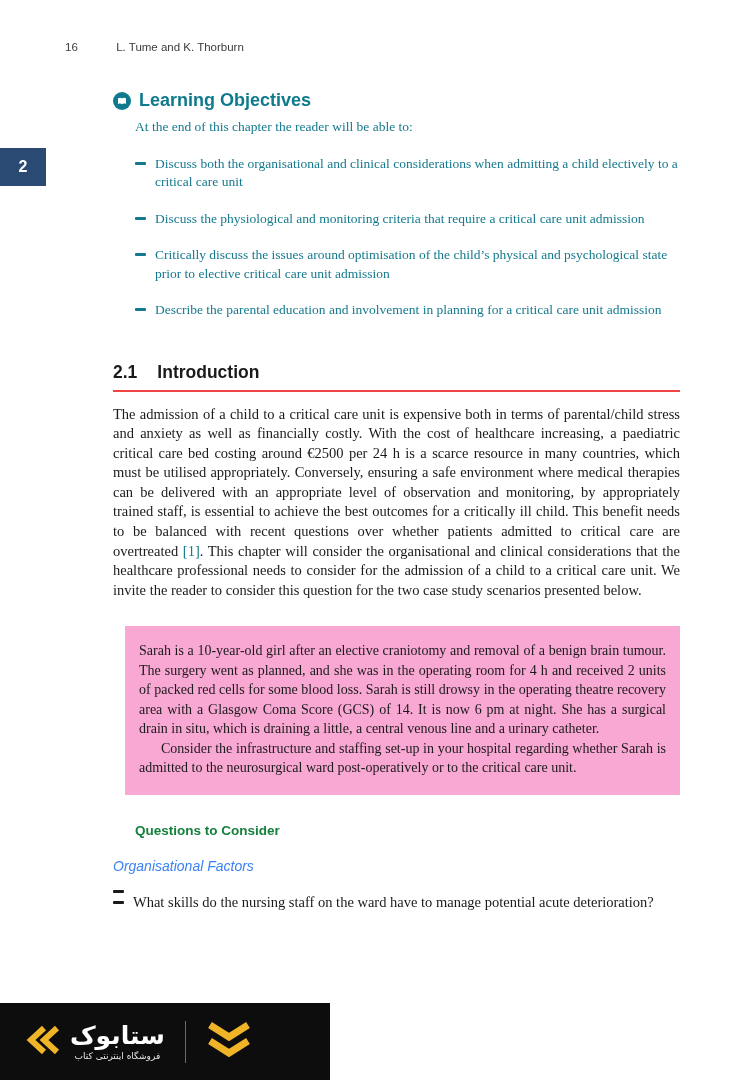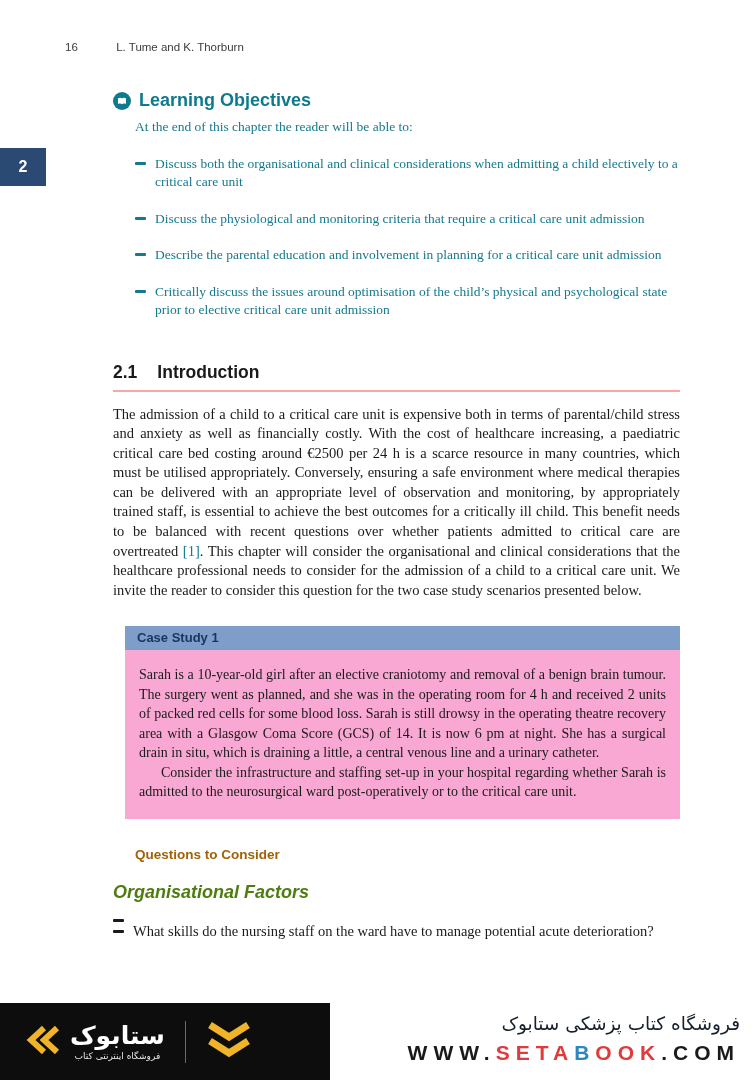--- a/index.html
+++ b/index.html
@@ -39,21 +39,21 @@
   .lo-list li { display:flex; align-items:flex-start; margin:18px 0; }
   .dash {
     display:inline-block; width:11px; height:3px; background:currentColor;
     border-radius:1px; margin:7px 9px 0 0; flex:none;
   }
 
   
   .section-heading {
     margin-top:42px; padding-bottom:7px;
     font-family:"Liberation Sans", sans-serif; font-weight:bold; font-size:17.5px;
-    color:#1a1a1a; border-bottom:2px solid #fca5a5;
+    color:#1a1a1a; border-bottom:2px solid #ef4444;
   }
   .section-heading .section-number { margin-right:20px; }
 
   
   .intro-para { margin:13px 0 0 0; font-size:14.5px; line-height:19.6px; text-align:justify; }
   .citation { color:#0e7a8d; text-decoration:none; cursor:pointer; }
 
   
   .case-study { margin:26px 0 0 12px; }
   .case-header {
@@ -65,26 +65,26 @@
     background:#f9a8d4; padding:15px 14px 17px 14px;
     font-size:14px; line-height:19.5px; text-align:justify;
   }
   .case-body p { margin:0; }
   .case-body .p2 { text-indent:22px; }
 
   
   .questions-heading {
     margin:28px 0 0 22px;
     font-family:"Liberation Sans", sans-serif; font-weight:bold; font-size:13.5px;
-    color:#a16207;
+    color:#15803d;
   }
   .org-heading {
     margin:20px 0 0 0;
-    font-family:"Liberation Sans", sans-serif; font-weight:bold; font-style:italic;
-    font-size:18px; color:#4d7c0f;
+    font-family:"Liberation Sans", sans-serif; font-weight:normal; font-style:italic;
+    font-size:14px; color:#3b82f6;
   }
   .q-list { margin:8px 0 0 0; padding:0; list-style:none;
             font-size:14.5px; line-height:19.5px; color:#1a1a1a; }
   .q-list li { display:flex; align-items:flex-start; }
   .q-list .dash { margin-top:8px; background:#1a1a1a; }
 
   
   .footer { position:absolute; left:0; bottom:0; width:756px; height:77px; background:#ffffff; }
   .footer-left {
     position:absolute; left:0; top:0; width:330px; height:77px; background:#0d0d0d;
@@ -142,37 +142,36 @@
         <li>
             <span class="dash"></span>
             <span>Discuss both the organisational and clinical considerations when admitting a child electively to a critical care unit</span>
           </li>
         <li>
             <span class="dash"></span>
             <span>Discuss the physiological and monitoring criteria that require a critical care unit admission</span>
           </li>
         <li>
             <span class="dash"></span>
+            <span>Critically discuss the issues around optimisation of the child’s physical and psychological state prior to elective critical care unit admission</span>
+          </li>
+        <li>
+            <span class="dash"></span>
             <span>Describe the parental education and involvement in planning for a critical care unit admission</span>
-          </li>
-        <li>
-            <span class="dash"></span>
-            <span>Critically discuss the issues around optimisation of the child’s physical and psychological state prior to elective critical care unit admission</span>
           </li>
       </ul>
     </div>
 
     <div class="section-heading">
       <span class="section-number">2.1</span><span>Introduction</span>
     </div>
 
     <p class="intro-para"><span>The admission of a child to a critical care unit is expensive both in terms of parental/child stress and anxiety as well as financially costly. With the cost of healthcare increasing, a paediatric critical care bed costing around €2500 per 24 h is a scarce resource in many countries, which must be utilised appropriately. Conversely, ensuring a safe environment where medical therapies can be delivered with an appropriate level of observation and monitoring, by appropriately trained staff, is essential to achieve the best outcomes for a critically ill child. This benefit needs to be balanced with recent questions over whether patients admitted to critical care are overtreated </span><a class="citation">[1]</a><span>. This chapter will consider the organisational and clinical considerations that the healthcare professional needs to consider for the admission of a child to a critical care unit. We invite the reader to consider this question for the two case study scenarios presented below.</span></p>
 
     <div class="case-study">
-      <div class="case-header">Case Study 1</div>
       <div class="case-body">
         <p class="p1">Sarah is a 10-year-old girl after an elective craniotomy and removal of a benign brain tumour. The surgery went as planned, and she was in the operating room for 4 h and received 2 units of packed red cells for some blood loss. Sarah is still drowsy in the operating theatre recovery area with a Glasgow Coma Score (GCS) of 14. It is now 6 pm at night. She has a surgical drain in situ, which is draining a little, a central venous line and a urinary catheter.</p>
         <p class="p2">Consider the infrastructure and staffing set-up in your hospital regarding whether Sarah is admitted to the neurosurgical ward post-operatively or to the critical care unit.</p>
       </div>
     </div>
 
     <div class="questions-heading">Questions to Consider</div>
     <div class="org-heading">Organisational Factors</div>
     <ul class="q-list">
       <li>
@@ -199,19 +198,15 @@
         <div class="logo-subtext">فروشگاه اینترنتی کتاب</div>
       </div>
       <span class="footer-divider"></span>
       <span>
         <svg width="46" height="38" viewBox="0 0 46 38">
           <polyline points="4,4 23,16 42,4" fill="none" stroke="#f0b429" stroke-width="7"></polyline>
           <polyline points="4,20 23,32 42,20" fill="none" stroke="#f0b429" stroke-width="7"></polyline>
         </svg>
       </span>
     </div>
-    <div class="footer-right">
-      <div class="store-name">فروشگاه کتاب پزشکی ستابوک</div>
-      <div class="url"><span>WWW.</span><span class="u-red">SETA</span><span class="u-blue">B</span><span class="u-red">OOK</span><span>.COM</span></div>
-    </div>
   </div>
 
 </div>
 
 </body></html>

